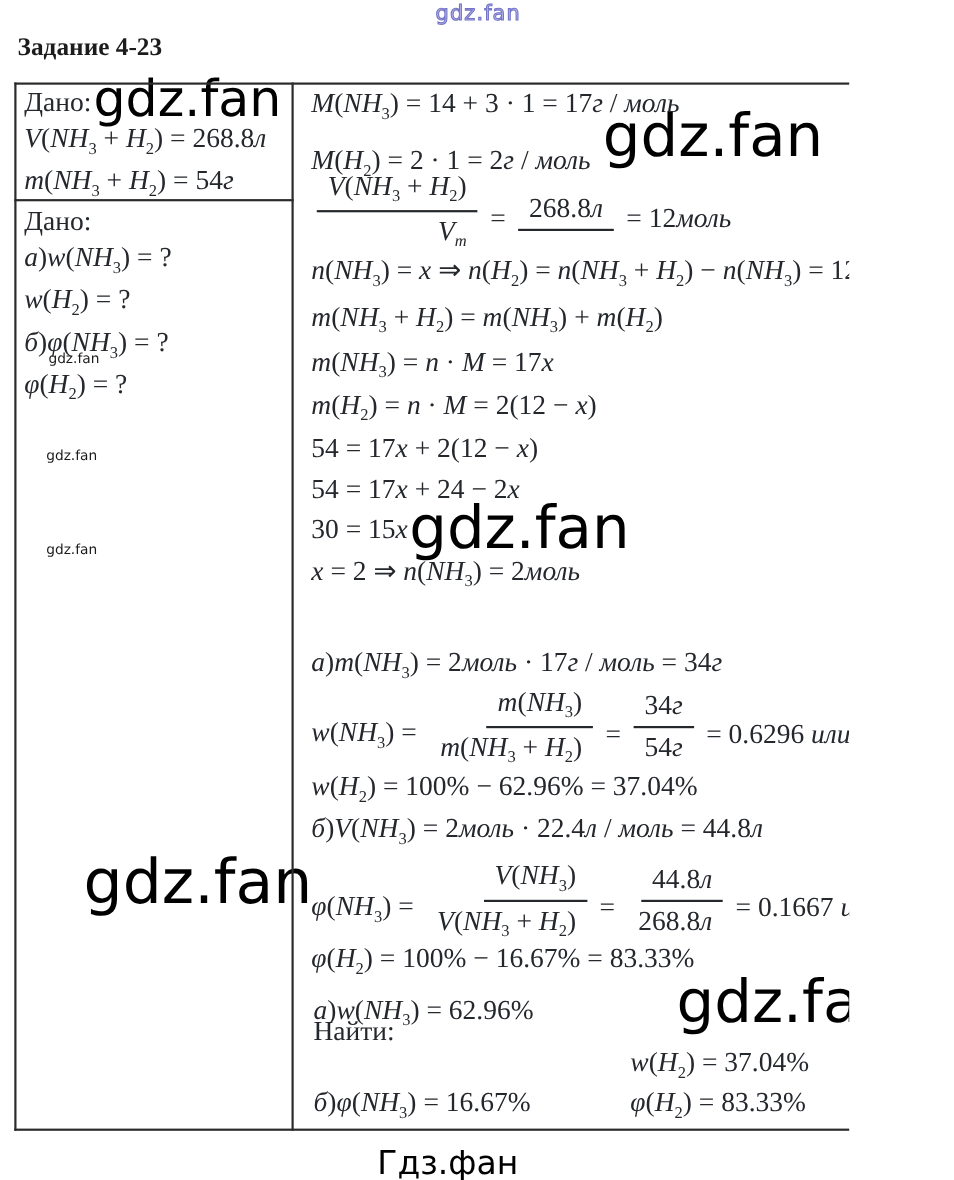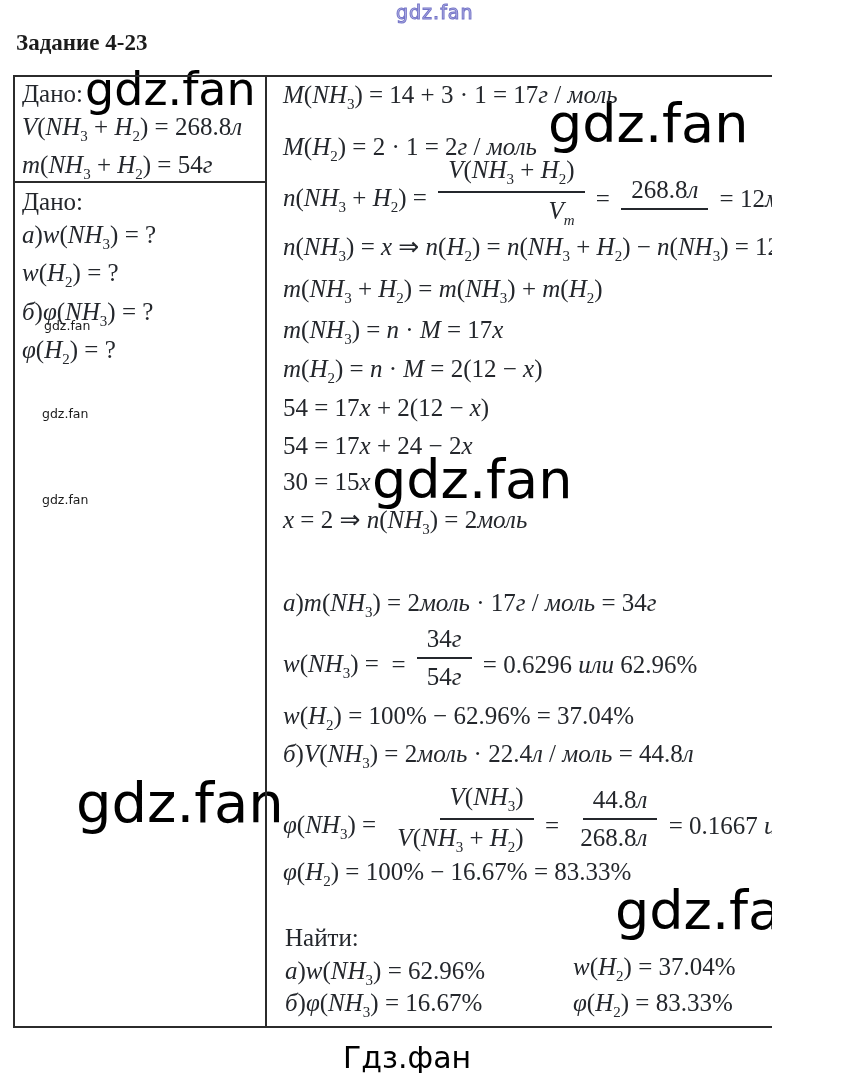--- a/index.html
+++ b/index.html
@@ -80,21 +80,20 @@
       <div class="line" style="left: 22px; top: 220px;"><span class="txt"><i>а</i>)<i>w</i>(<i>NH</i><sub>3</sub>) = ?</span></div>
       <div class="line" style="left: 22px; top: 258px;"><span class="txt"><i>w</i>(<i>H</i><sub>2</sub>) = ?</span></div>
       <div class="line" style="left: 22px; top: 297px;"><span class="txt"><i>б</i>)<i>φ</i>(<i>NH</i><sub>3</sub>) = ?</span></div>
       <div class="line" style="left: 22px; top: 335px;"><span class="txt"><i>φ</i>(<i>H</i><sub>2</sub>) = ?</span></div>
     </div>
 
   <div id="solution-lines">
       <div class="line" style="left: 283px; top: 80px;"><span class="txt"><i>M</i>(<i>NH</i><sub>3</sub>) = 14 + 3 · 1 = 17<i>г</i> / <i>моль</i></span></div>
       <div class="line" style="left: 283px; top: 132px; text-align: right;"><span class="txt"><i>M</i>(<i>H</i><sub>2</sub>) = 2 · 1 = 2<i>г</i> / <i>моль</i></span></div>
       <div class="line has-frac" style="left: 283px; top: 155px;">
-        <span class="txt"><i>n</i>(<i>NH</i><sub>3</sub> + <i>H</i><sub>2</sub>) = </span>
         <span class="frac">
           <span class="num"><i>V</i>(<i>NH</i><sub>3</sub> + <i>H</i><sub>2</sub>)</span>
           <span class="den"><i>V</i><sub><i>m</i></sub></span>
         </span>
         <span class="txt"> = </span>
         <span class="frac">
           <span class="num">268.8<i>л</i></span>
         </span>
         <span class="txt"> = 12<i>моль</i></span>
       </div>
@@ -102,20 +101,24 @@
       <div class="line" style="left: 283px; top: 274px;"><span class="txt"><i>m</i>(<i>NH</i><sub>3</sub> + <i>H</i><sub>2</sub>) = <i>m</i>(<i>NH</i><sub>3</sub>) + <i>m</i>(<i>H</i><sub>2</sub>)</span></div>
       <div class="line" style="left: 283px; top: 315px;"><span class="txt"><i>m</i>(<i>NH</i><sub>3</sub>) = <i>n</i> · <i>M</i> = 17<i>x</i></span></div>
       <div class="line" style="left: 283px; top: 354px;"><span class="txt"><i>m</i>(<i>H</i><sub>2</sub>) = <i>n</i> · <i>M</i> = 2(12 − <i>x</i>)</span></div>
       <div class="line" style="left: 283px; top: 393px;"><span class="txt">54 = 17<i>x</i> + 2(12 − <i>x</i>)</span></div>
       <div class="line" style="left: 283px; top: 431px;"><span class="txt">54 = 17<i>x</i> + 24 − 2<i>x</i></span></div>
       <div class="line" style="left: 283px; top: 467px;"><span class="txt">30 = 15<i>x</i></span></div>
       <div class="line" style="left: 283px; top: 505px;"><span class="txt"><i>x</i> = 2 ⇒ <i>n</i>(<i>NH</i><sub>3</sub>) = 2<i>моль</i></span></div>
       <div class="line" style="left: 283px; top: 588px; text-align: center;"><span class="txt"><i>а</i>)<i>m</i>(<i>NH</i><sub>3</sub>) = 2<i>моль</i> · 17<i>г</i> / <i>моль</i> = 34<i>г</i></span></div>
       <div class="line has-frac" style="left: 283px; top: 624px;">
         <span class="txt"><i>w</i>(<i>NH</i><sub>3</sub>) = </span>
+        <span class="frac">
+          <span class="num"><i>m</i>(<i>NH</i><sub>3</sub>)</span>
+          <span class="den"><i>m</i>(<i>NH</i><sub>3</sub> + <i>H</i><sub>2</sub>)</span>
+        </span>
         <span class="txt"> = </span>
         <span class="frac">
           <span class="num">34<i>г</i></span>
           <span class="den">54<i>г</i></span>
         </span>
         <span class="txt"> = 0.6296 <i>или</i> 62.96%</span>
       </div>
       <div class="line" style="left: 283px; top: 701px;"><span class="txt"><i>w</i>(<i>H</i><sub>2</sub>) = 100% − 62.96% = 37.04%</span></div>
       <div class="line" style="left: 283px; top: 739px;"><span class="txt"><i>б</i>)<i>V</i>(<i>NH</i><sub>3</sub>) = 2<i>моль</i> · 22.4<i>л</i> / <i>моль</i> = 44.8<i>л</i></span></div>
       <div class="line has-frac" style="left: 283px; top: 782px;">
@@ -128,20 +131,20 @@
         <span class="frac">
           <span class="num">44.8<i>л</i></span>
           <span class="den">268.8<i>л</i></span>
         </span>
         <span class="txt"> = 0.1667 <i>или</i> 16.67%</span>
       </div>
       <div class="line" style="left: 283px; top: 857px;"><span class="txt"><i>φ</i>(<i>H</i><sub>2</sub>) = 100% − 16.67% = 83.33%</span></div>
     </div>
   <div class="label answer-label">Найти:</div>
   <div id="answer-cells">
-      <div class="line" style="left: 285px; top: 956px; text-align: center;"><span class="txt"><i>а</i>)<i>w</i>(<i>NH</i><sub>3</sub>) = 62.96%</span></div>
+      <div class="line" style="left: 285px; top: 904px; text-align: center;"><span class="txt"><i>а</i>)<i>w</i>(<i>NH</i><sub>3</sub>) = 62.96%</span></div>
       <div class="line" style="left: 573px; top: 952px;"><span class="txt"><i>w</i>(<i>H</i><sub>2</sub>) = 37.04%</span></div>
       <div class="line" style="left: 285px; top: 988px;"><span class="txt"><i>б</i>)<i>φ</i>(<i>NH</i><sub>3</sub>) = 16.67%</span></div>
       <div class="line" style="left: 573px; top: 988px;"><span class="txt"><i>φ</i>(<i>H</i><sub>2</sub>) = 83.33%</span></div>
     </div>
 
   <div class="footer">Гдз.фан</div>
 </div>
 
 </body></html>

